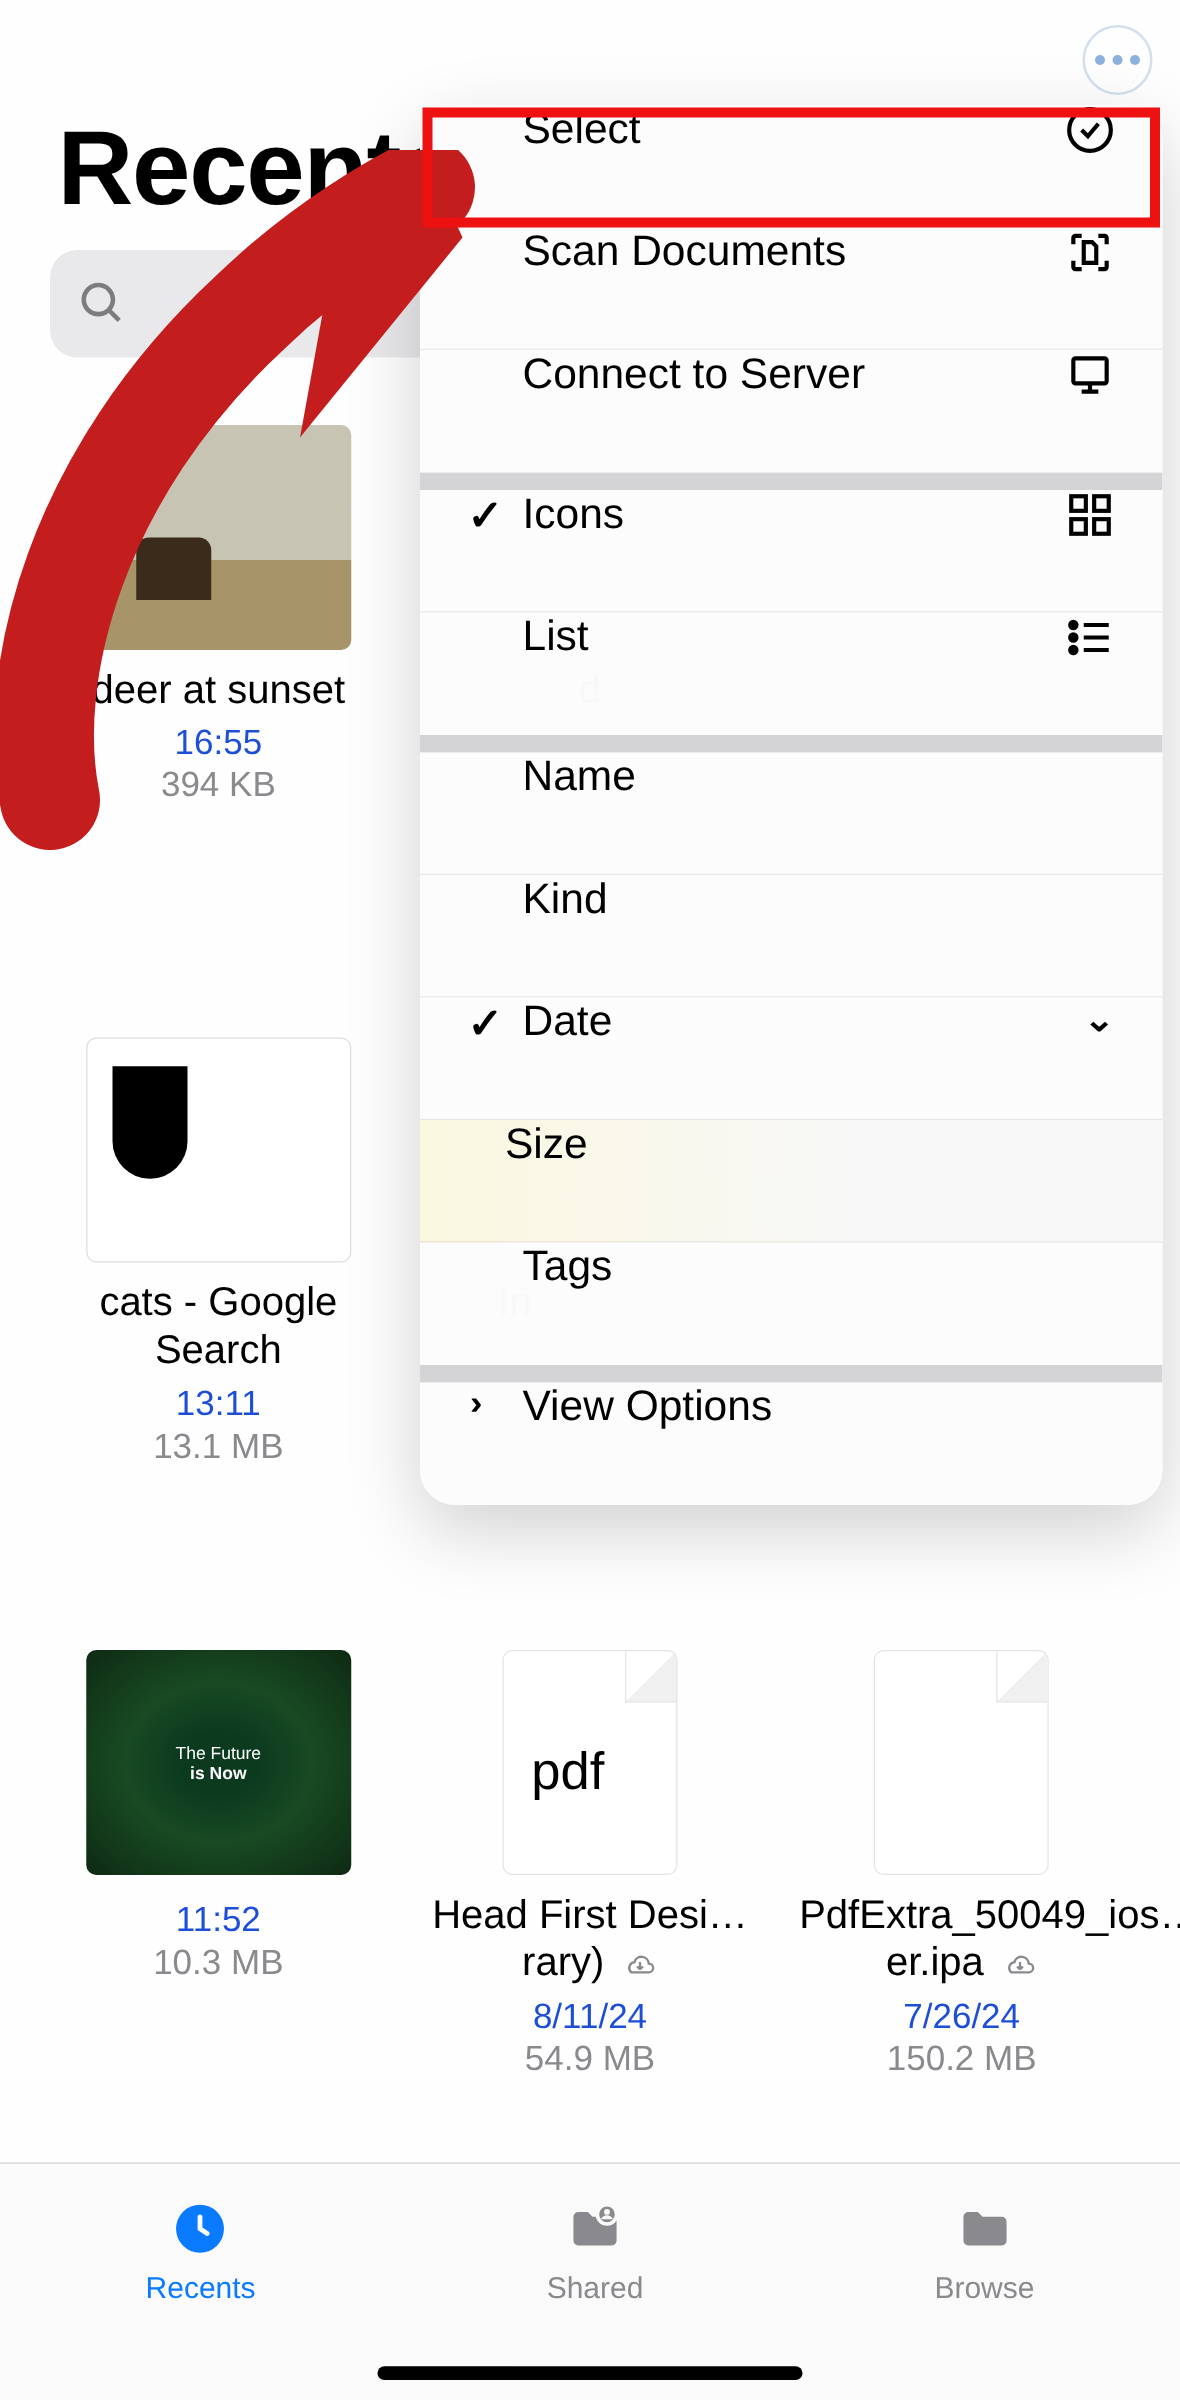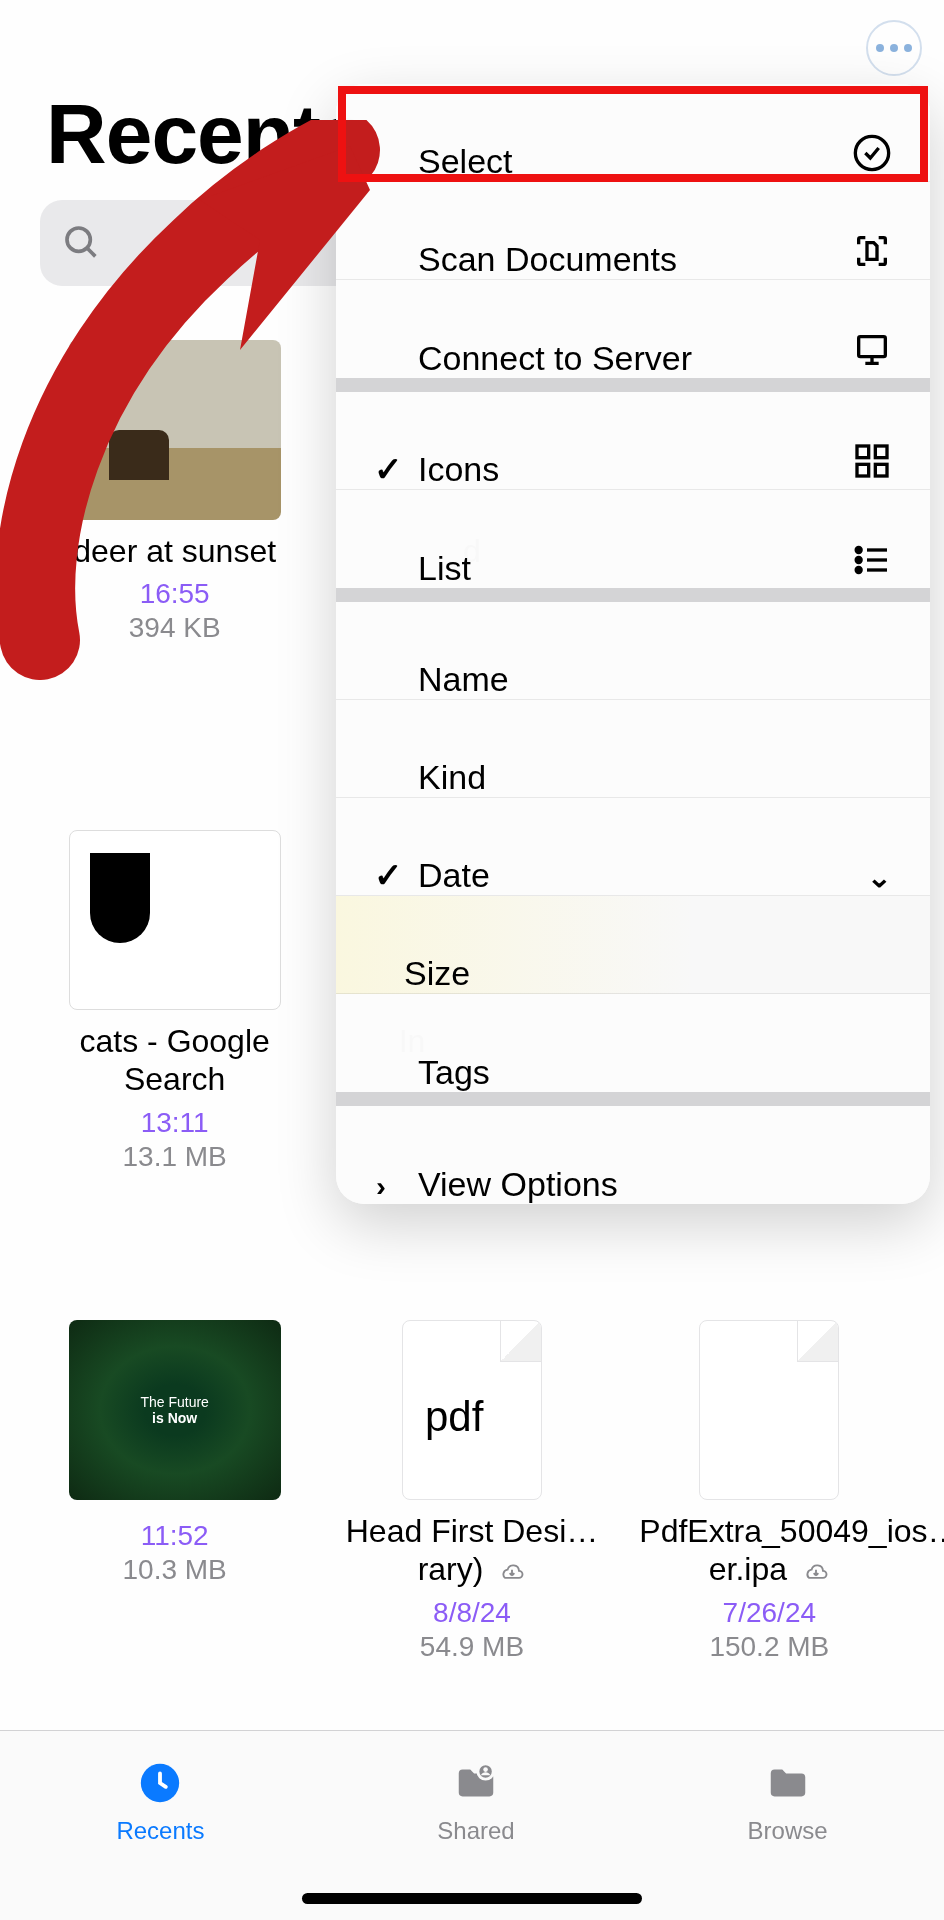--- a/index.html
+++ b/index.html
@@ -49,36 +49,36 @@
   .thumb-future { background: radial-gradient(#0b3a1f 20%, #184a23 50%, #0e2a13 100%); color:#fff; font-size:14px; display:flex; align-items:center; justify-content:center; flex-direction:column; }
   .thumb-pdf, .thumb-blank { background:#fff; border:1px solid #e4e4e6; position:relative; width:140px; height:180px; }
   .thumb-pdf::before, .thumb-blank::before {
     content:""; position:absolute; right:0; top:0; width:40px; height:40px;
     background:linear-gradient(135deg, transparent 50%, #f0f0f0 50%);
     border-left:1px solid #e4e4e6; border-bottom:1px solid #e4e4e6;
   }
   .thumb-pdf span { color:#000000; font-size:42px; font-weight:500; position:absolute; left:22px; top:72px; }
 
   .file-name { font-size: 32px; color:#000; line-height:1.2; max-width:260px; }
-  .file-meta { font-size: 28px; color:#8b5cf6; margin-top:8px; }
+  .file-meta { font-size: 28px; color:#1d4ed8; margin-top:8px; }
   .file-size { font-size: 28px; color:#8a8a8e; margin-top:2px; }
   .cloud { width:28px; height:20px; display:inline-block; vertical-align:middle; margin-left:6px; }
 
   
   .file-item.peek .file-name { color:#000; }
   .file-item.hidden-behind { opacity: 1; }
 
   
   .menu {
     position: absolute; right: 14px; top: 84px; width: 594px;
     background: rgba(248,248,248,0.97); border-radius: 28px; overflow:hidden;
     box-shadow: 0 20px 60px rgba(0,0,0,0.18);
   }
   .menu-row {
-    display:flex; align-items:flex-end; justify-content:space-between;
+    display:flex; align-items:flex-start; justify-content:space-between;
     padding: 0 38px 0 50px; height: 98px;
     border-bottom: 1px solid rgba(0,0,0,0.08);
     font-size: 34px; color:#000; position:relative;
     background: rgba(255,255,255,0.5);
   }
   .menu-row.grouped-end { border-bottom: none; }
   .menu-sep { height: 14px; background:#d4d4d6; }
   .menu-row .label { flex:1; padding-left: 32px; }
   .menu-row .check { position:absolute; left:38px; font-size:34px; font-weight:600; }
   .menu-row .chev { font-size:30px; font-weight:700; transform: scaleY(0.9); }
@@ -165,21 +165,21 @@
     <div class="thumb thumb-pdf">
       <span>pdf</span>
     </div>
     <div class="file-name">
       <span>Head First Desi…rary)</span>
       <svg class="cloud" viewBox="0 0 24 16" fill="none" stroke="#8a8a8e" stroke-width="1.6">
           <path d="M6 13h12a3 3 0 0 0 0-6 5 5 0 0 0-9.8-1A4 4 0 0 0 6 13z"></path>
           <path d="M12 6v5m0 0-2-2m2 2 2-2"></path>
         </svg>
     </div>
-    <div class="file-meta">8/8/24</div>
+    <div class="file-meta">8/11/24</div>
     <div class="file-size">54.9 MB</div>
   </div>
   <div class="file-item">
     <div class="thumb thumb-blank"></div>
     <div class="file-name">
       <span>PdfExtra_50049_ios…er.ipa</span>
       <svg class="cloud" viewBox="0 0 24 16" fill="none" stroke="#8a8a8e" stroke-width="1.6">
           <path d="M6 13h12a3 3 0 0 0 0-6 5 5 0 0 0-9.8-1A4 4 0 0 0 6 13z"></path>
           <path d="M12 6v5m0 0-2-2m2 2 2-2"></path>
         </svg>

